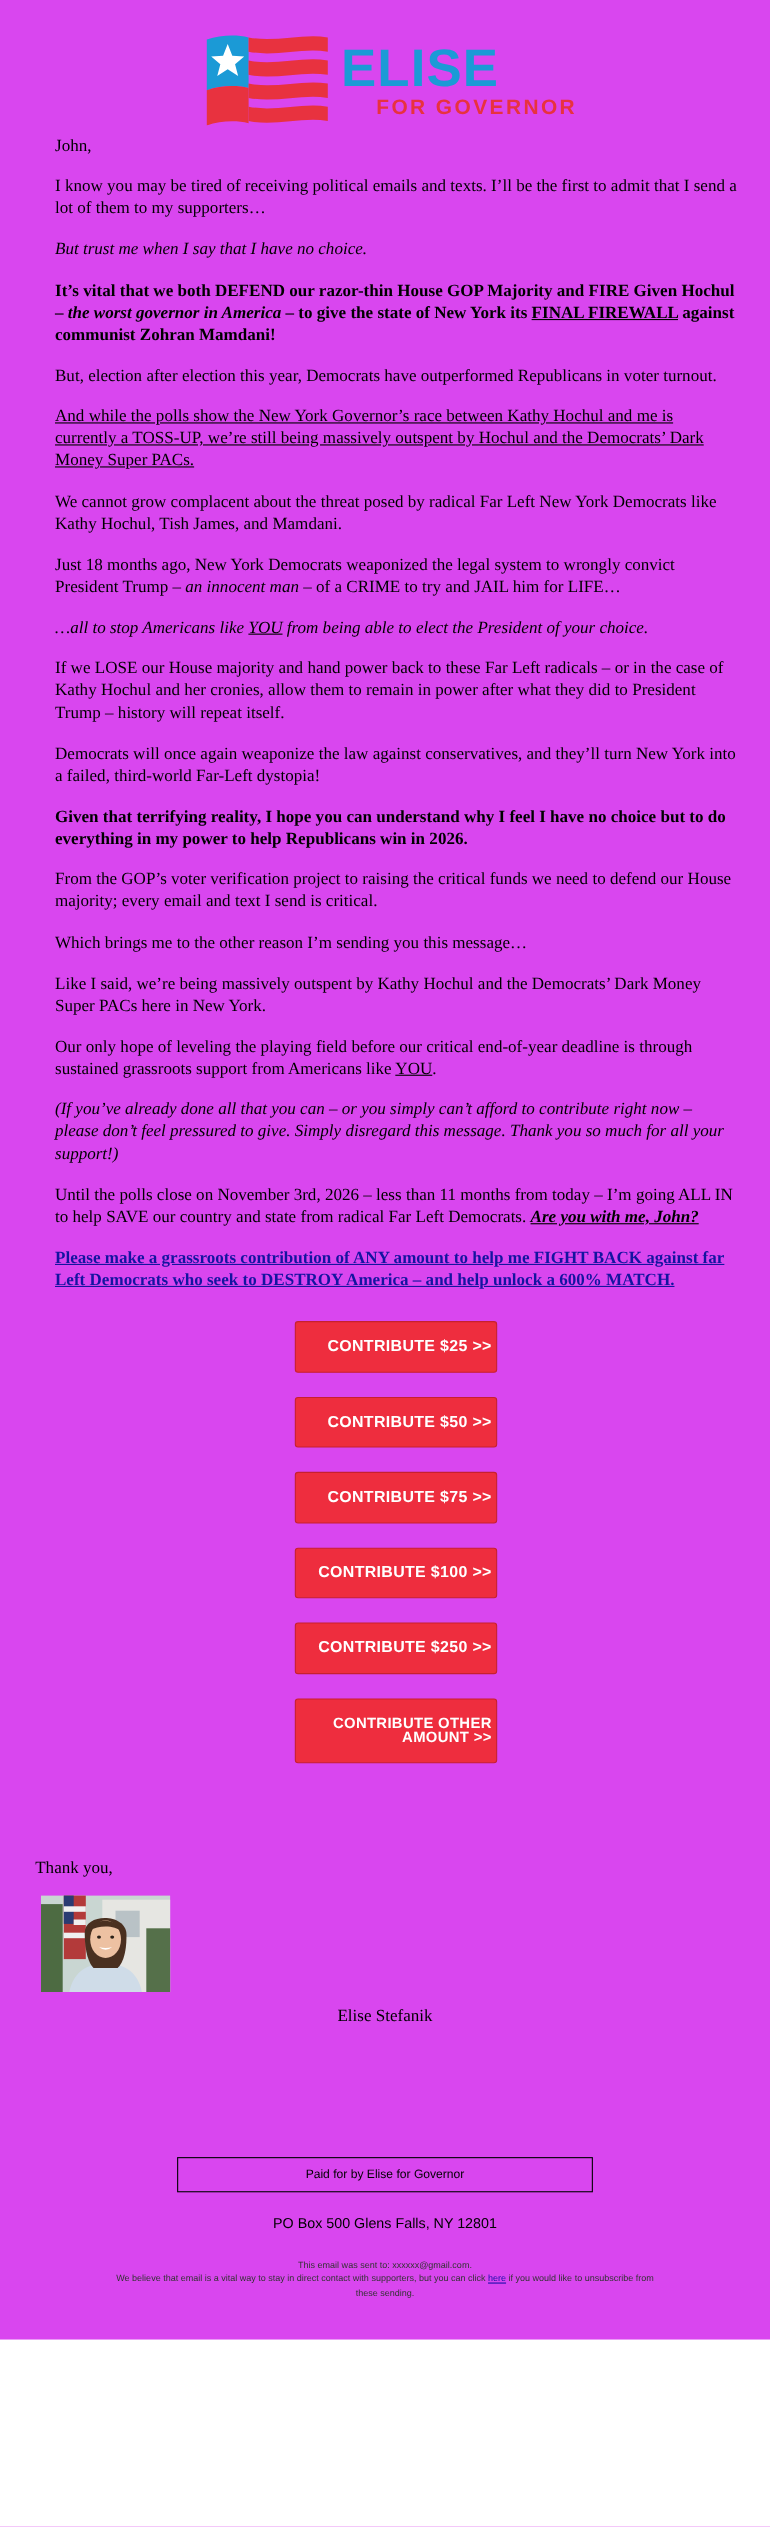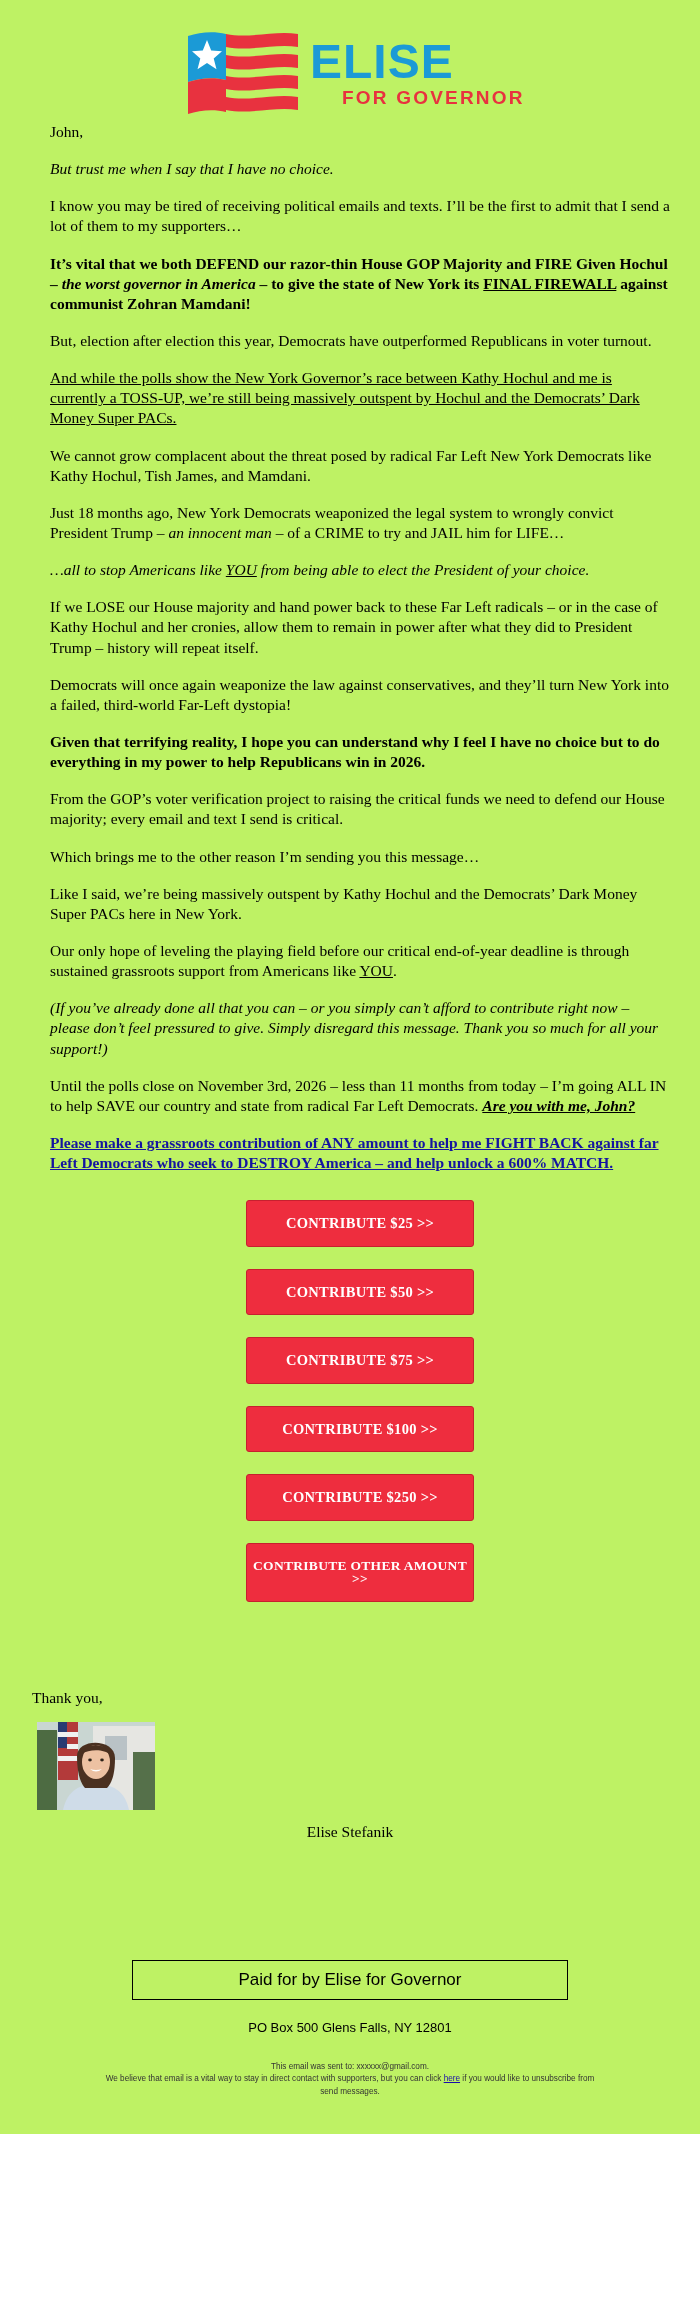--- a/index.html
+++ b/index.html
@@ -10,21 +10,21 @@
   }
   body {
     width: 700px;
     font-family: "Liberation Serif", "DejaVu Serif", serif;
     color: #000000;
     -webkit-font-smoothing: antialiased;
   }
   .page {
     width: 700px;
     margin: 0 auto;
-    background: #bef264;
+    background: #d946ef;
     position: relative;
   }
 
   
   .header {
     padding: 28px 0 4px 0;
     text-align: center;
   }
   .logo-wrap {
     display: inline-block;
@@ -64,31 +64,31 @@
   }
 
   
   .buttons {
     margin: 27px 0 0 0;
     padding: 0;
     text-align: center;
   }
   .btn {
     display: block;
-    width: 228px;
+    width: 184px;
     margin: 0 auto 22px auto;
     background: #EE2D3E;
     border: 1px solid #c7202f;
     border-radius: 3px;
     color: #ffffff;
-    font-family: Liberation Serif, serif;
+    font-family: Liberation Sans, sans-serif;
     font-weight: bold;
     font-size: 14.5px;
     letter-spacing: 0.3px;
-    text-align: center;
+    text-align: right;
     padding: 15px 4px 15px 4px;
     box-sizing: border-box;
     cursor: pointer;
     text-decoration: none;
     line-height: 1;
   }
   .btn.wide { font-size: 13.5px; }
 
   
   .signoff {
@@ -112,25 +112,25 @@
   .sig-name { margin-top: 12px !important; text-align: center; }
 
   
   .footer {
     margin-top: 118px;
     padding: 0 30px 26px 30px;
     text-align: center;
     font-family: "Liberation Sans", "DejaVu Sans", sans-serif;
   }
   .paid-box {
-    width: 436px;
+    width: 378px;
     margin: 0 auto 20px auto;
     border: 1px solid #000000;
     padding: 9px 4px;
-    font-size: 17px;
+    font-size: 11px;
     color: #000;
     box-sizing: border-box;
   }
   .address {
     font-size: 13px;
     margin-bottom: 26px;
     color: #000;
   }
   .fineprint {
     font-size: 8.2px;
@@ -170,23 +170,23 @@
         <text x="140" y="50" font-family="Liberation Sans, DejaVu Sans, sans-serif" font-size="48" font-weight="bold" letter-spacing="1" fill="#1B9AD6">ELISE</text>
         <text x="172" y="76" font-family="Liberation Sans, DejaVu Sans, sans-serif" font-size="19" font-weight="bold" letter-spacing="2.2" fill="#E8323F">FOR GOVERNOR</text>
       </svg>
     </div>
   </div>
 
   <div class="content">
 
     <p class="body salutation">John,</p>
 
+    <p class="body">I know you may be tired of receiving political emails and texts. I’ll be the first to admit that I send a lot of them to my supporters…</p>
+
     <p class="body ital">But trust me when I say that I have no choice.</p>
-
-    <p class="body">I know you may be tired of receiving political emails and texts. I’ll be the first to admit that I send a lot of them to my supporters…</p>
 
     <p class="body bold-block">
       <span>It’s vital that we both DEFEND our razor-thin House GOP Majority and FIRE Given Hochul – </span><span class="ital">the worst governor in America</span><span> – to give the state of New York its </span><span class="u">FINAL FIREWALL</span><span> against communist Zohran Mamdani!</span>
     </p>
 
     <p class="body">But, election after election this year, Democrats have outperformed Republicans in voter turnout.</p>
 
     <p class="body underline-block">And while the polls show the New York Governor’s race between Kathy Hochul and me is currently a TOSS-UP, we’re still being massively outspent by Hochul and the Democrats’ Dark Money Super PACs.</p>
 
     <p class="body">We cannot grow complacent about the threat posed by radical Far Left New York Democrats like Kathy Hochul, Tish James, and Mamdani.</p>
@@ -276,17 +276,17 @@
   </div>
 
   <div class="footer">
     <div class="paid-box">Paid for by Elise for Governor</div>
     <div class="address">PO Box 500 Glens Falls, NY 12801</div>
     <div class="fineprint">
       <div>This email was sent to: xxxxxx@gmail.com.</div>
       <div>
         <span>We believe that email is a vital way to stay in direct contact with supporters, but you can click </span><a href="#">here</a><span> if you would like to unsubscribe from</span>
       </div>
-      <div>send messages.</div>
+      <div>these sending.</div>
     </div>
   </div>
 
 </div>
 
 </body></html>

